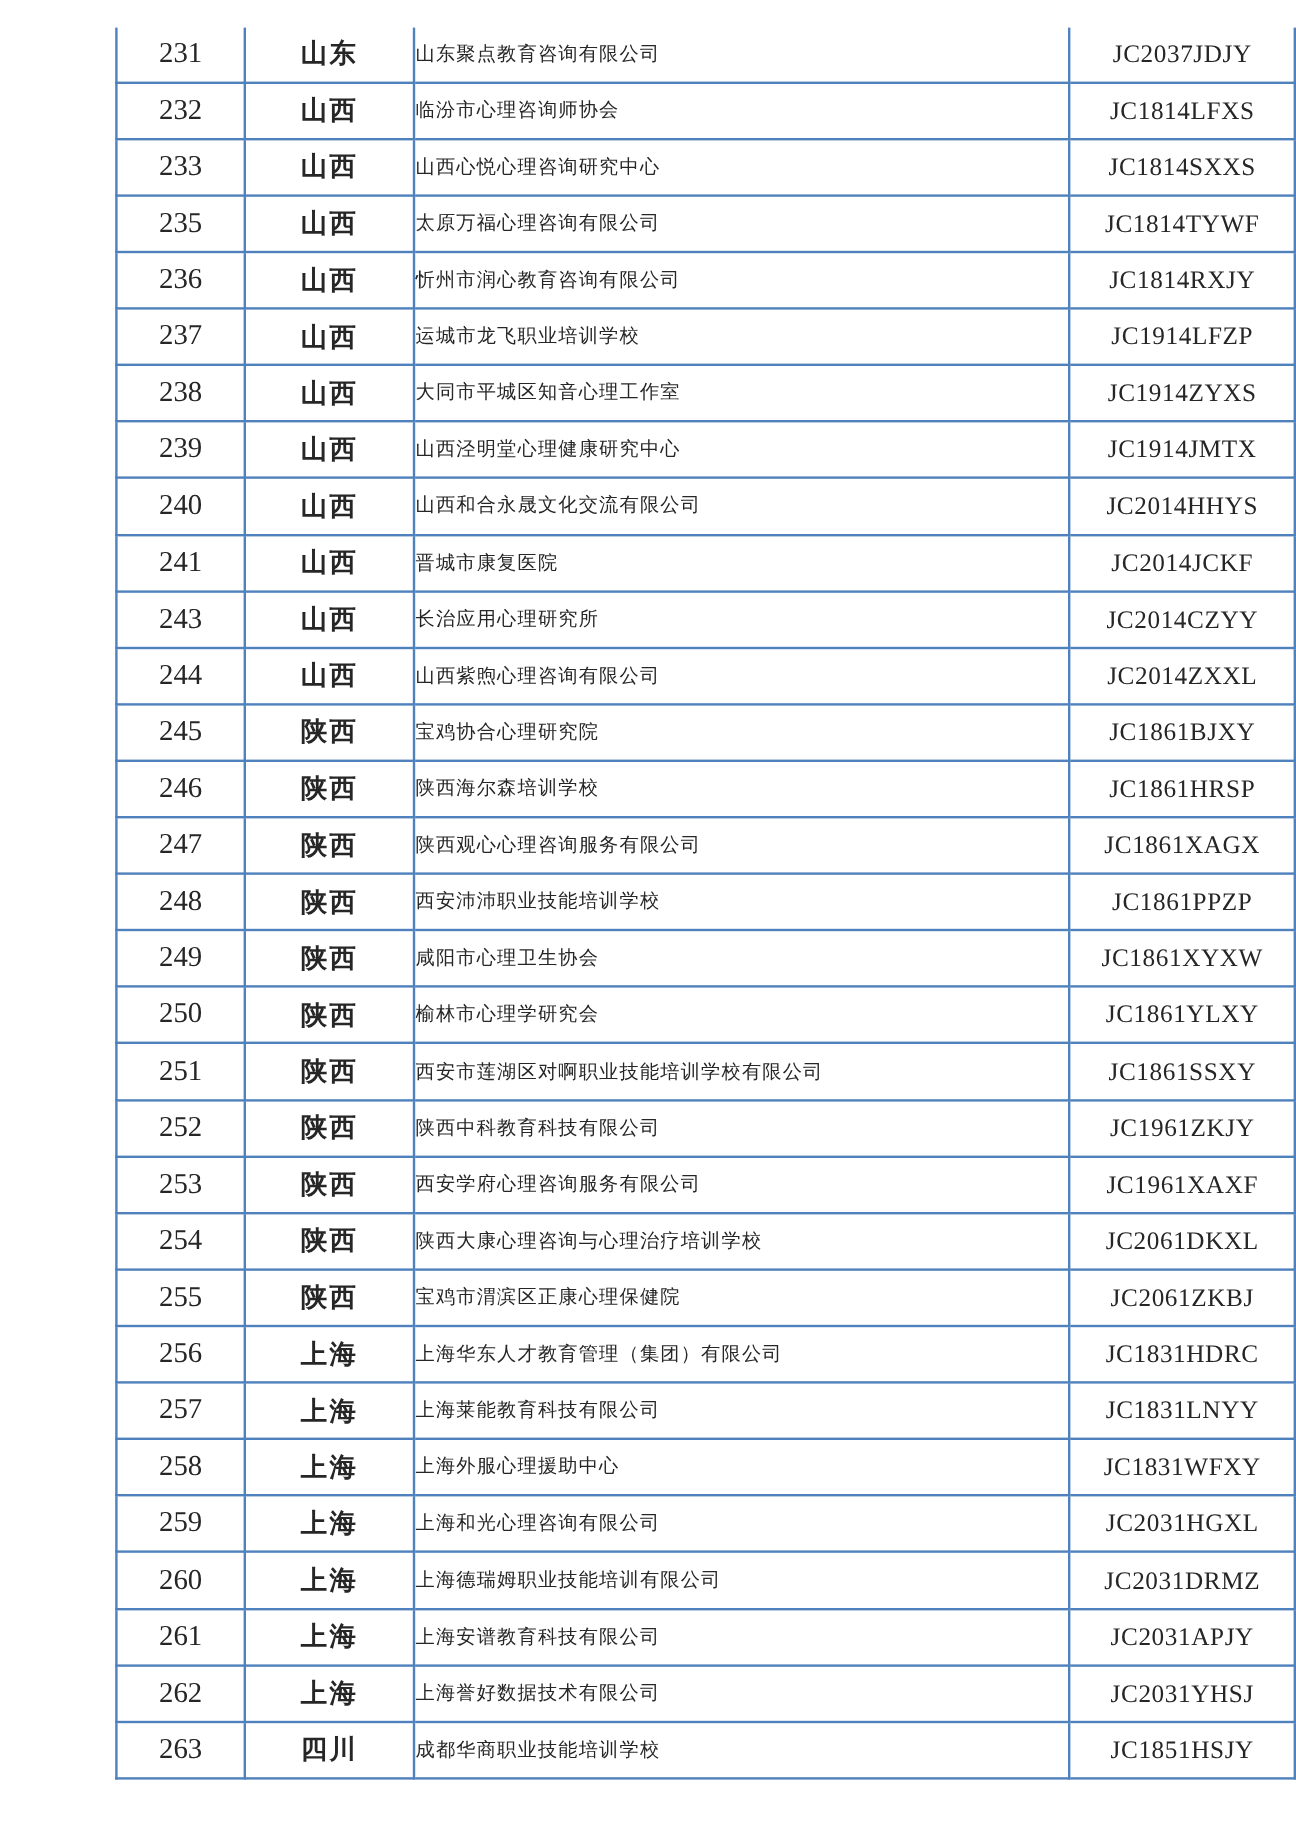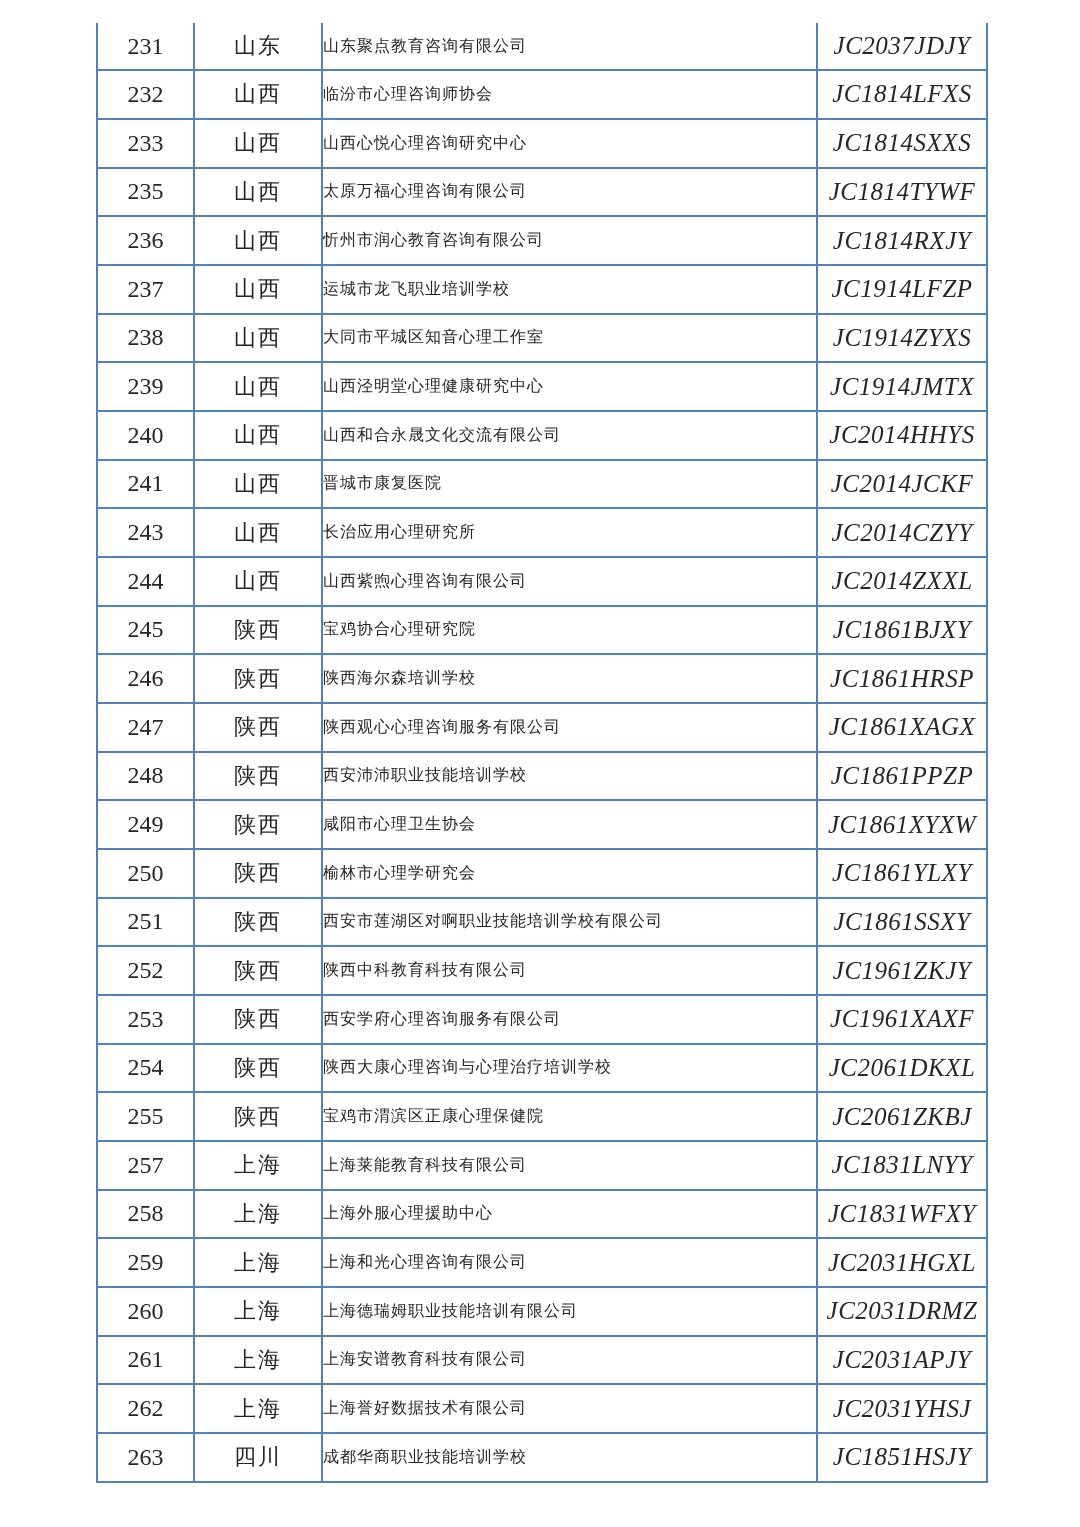--- a/index.html
+++ b/index.html
@@ -16,21 +16,21 @@
     height: 1527px;
     position: relative;
     font-family: "Liberation Serif", "DejaVu Serif", serif;
     color: var(--text-color);
     overflow: hidden;
   }
   .table-wrap {
     position: absolute;
     left: 96px;
     top: 23px;
-    width: 890px;
+    width: 984px;
     height: 1460px;
   }
   table.org-table {
     width: 100%;
     height: 100%;
     border-collapse: collapse;
     table-layout: fixed;
   }
   table.org-table td {
     border: 2px solid var(--border-color);
@@ -45,32 +45,32 @@
     border-top: none;
   }
   td.c-no {
     text-align: center;
     font-size: 24px;
   }
   td.c-region {
     text-align: center;
     font-size: 22px;
     letter-spacing: 2px;
+    font-weight: bold;
   }
   td.c-name {
     text-align: left;
     padding-left: 11px;
     font-size: 16px;
     letter-spacing: 1px;
   }
   td.c-code {
     text-align: center;
-    font-size: 25px;
+    font-size: 21px;
     letter-spacing: 0.5px;
-    font-style: italic;
   }
 </style>
 </head>
 <body>
 
 <div class="table-wrap">
   <table class="org-table">
     <colgroup>
       <col style="width:97px">
       <col style="width:128px">
@@ -210,20 +210,26 @@
     <td class="c-name">陕西大康心理咨询与心理治疗培训学校</td>
     <td class="c-code">JC2061DKXL</td>
   </tr>
         <tr>
     <td class="c-no">255</td>
     <td class="c-region">陕西</td>
     <td class="c-name">宝鸡市渭滨区正康心理保健院</td>
     <td class="c-code">JC2061ZKBJ</td>
   </tr>
         <tr>
+    <td class="c-no">256</td>
+    <td class="c-region">上海</td>
+    <td class="c-name">上海华东人才教育管理（集团）有限公司</td>
+    <td class="c-code">JC1831HDRC</td>
+  </tr>
+        <tr>
     <td class="c-no">257</td>
     <td class="c-region">上海</td>
     <td class="c-name">上海莱能教育科技有限公司</td>
     <td class="c-code">JC1831LNYY</td>
   </tr>
         <tr>
     <td class="c-no">258</td>
     <td class="c-region">上海</td>
     <td class="c-name">上海外服心理援助中心</td>
     <td class="c-code">JC1831WFXY</td>

